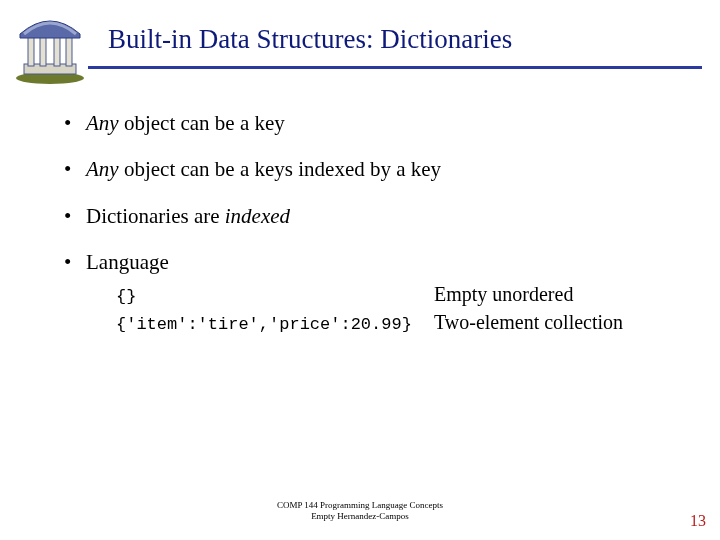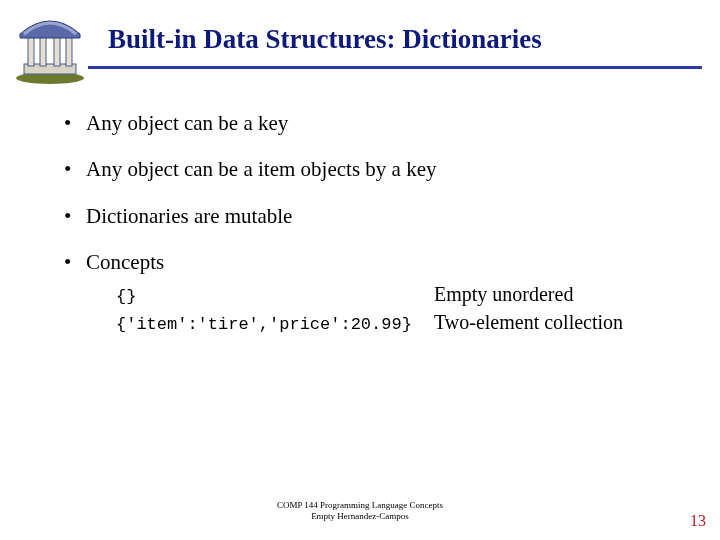--- a/index.html
+++ b/index.html
@@ -1,26 +1,26 @@
 <!DOCTYPE html>
 <html><head>
 <meta charset="utf-8">
 <style>
   * { margin: 0; padding: 0; box-sizing: border-box; }
   html, body { width: 720px; height: 540px; background: #fff; font-family: "Times New Roman", Times, serif; color: #000; }
   .slide { position: relative; width: 720px; height: 540px; }
   .logo { position: absolute; left: 10px; top: 6px; width: 80px; height: 80px; }
-  .title { position: absolute; left: 108px; top: 24px; font-size: 27px; font-weight: bold; color: #0e1a7a; white-space: nowrap; }
+  .title { position: absolute; left: 108px; top: 24px; font-size: 27px; font-weight: normal; color: #0e1a7a; white-space: nowrap; }
   .rule { position: absolute; left: 88px; top: 66px; width: 614px; height: 0; border-top: 3px solid #2a3aa0; }
   .content { position: absolute; left: 58px; top: 110px; width: 620px; }
   ul.bullets { list-style: none; }
   ul.bullets > li { position: relative; padding-left: 28px; font-size: 21px; line-height: 1.25; margin-bottom: 20px; }
   ul.bullets > li::before { content: "•"; position: absolute; left: 6px; top: 0; color: #000; font-size: 21px; }
   .b { font-weight: bold; }
-  .i { }
+  .i { font-style: italic; }
   .examples { margin-left: 30px; margin-top: 6px; }
   .examples-row { display: flex; align-items: baseline; font-size: 20px; line-height: 1.35; }
   .code { font-family: "Courier New", Courier, monospace; font-size: 17px; white-space: pre; }
   .col-left { width: 318px; flex: 0 0 318px; }
   .col-right { flex: 1; }
   .footer { position: absolute; left: 0; bottom: 18px; width: 720px; text-align: center; font-size: 9px; line-height: 1.2; color: #000; }
   .pagenum { position: absolute; right: 14px; bottom: 10px; font-size: 16px; color: #b91c1c; }
 </style>
 </head>
 <body>
@@ -42,27 +42,27 @@
 
   <div class="title">Built-in Data Structures: Dictionaries</div>
   <div class="rule"></div>
 
   <div class="content">
     <ul class="bullets">
       <li>
         <span class="i">Any</span><span> object can be a key</span>
       </li>
       <li>
-        <span class="i">Any</span><span> object can be a item objects by a key</span>
+        <span class="i">Any</span><span> object can be a keys indexed by a key</span>
       </li>
       <li>
-        <span>Dictionaries are </span><span class="i">mutable</span>
+        <span>Dictionaries are </span><span class="i">indexed</span>
       </li>
       <li>
-        <span>Concepts</span>
+        <span>Language</span>
         <div class="examples">
           <div class="examples-row">
             <div class="col-left code">{}</div>
             <div class="col-right">Empty unordered</div>
           </div>
           <div class="examples-row">
             <div class="col-left code">{'item':'tire','price':20.99}</div>
             <div class="col-right">Two-element collection</div>
           </div>
         </div>

